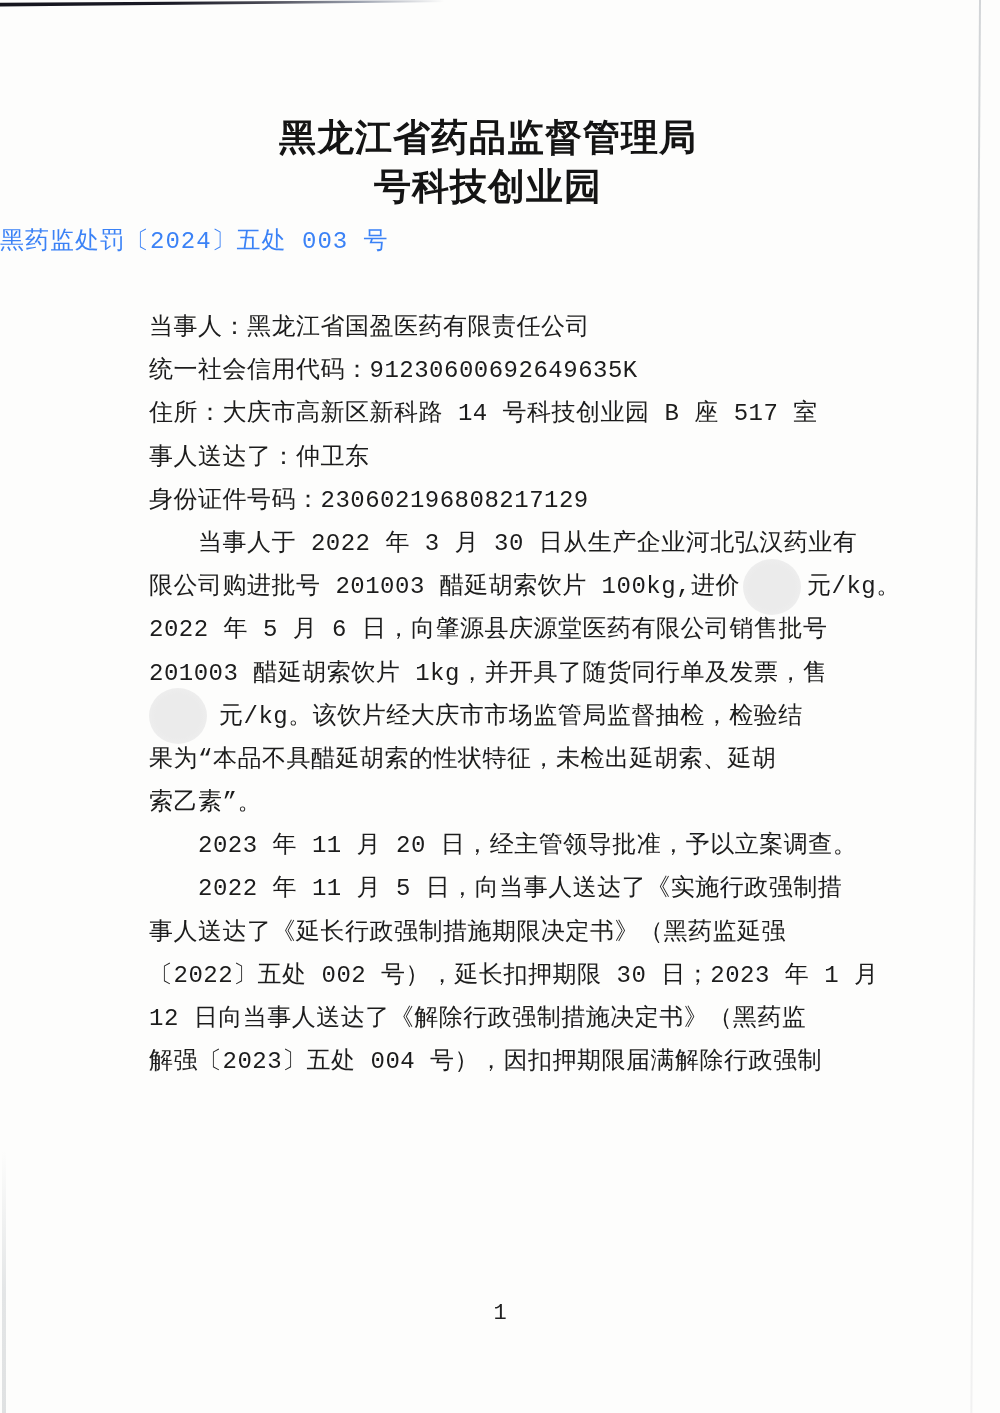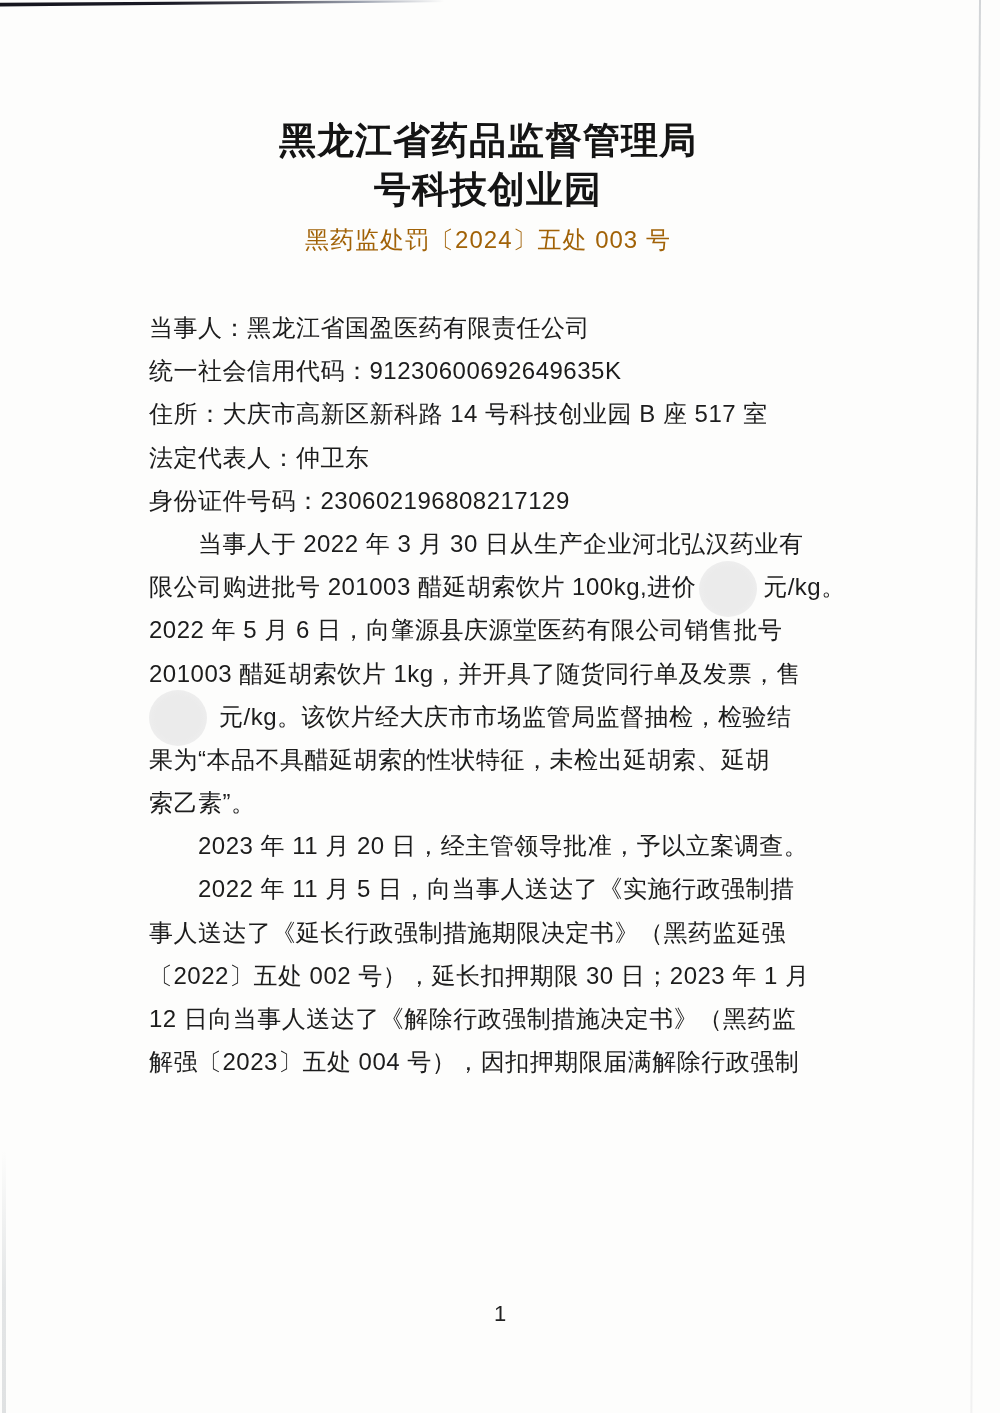--- a/index.html
+++ b/index.html
@@ -10,21 +10,21 @@
     --edge-line: #d9dbdc;
   }
   * { margin: 0; padding: 0; box-sizing: border-box; }
   html, body { background: #ffffff; }
   .page {
     position: relative;
     width: 1000px;
     height: 1413px;
     background: var(--paper);
     overflow: hidden;
-    font-family: Liberation Sans, sans-serif;
+    font-family: Liberation Mono, monospace;
     color: var(--ink);
   }
   
   .top-scan-line {
     position: absolute;
     top: 0; left: 0;
     width: 458px; height: 7px;
     background: linear-gradient(to right,
       var(--scan-line) 0%, #1b1b26 38%, #4a4a55 58%, #9aa0ad 78%, rgba(170,175,185,0) 97%);
     clip-path: polygon(0 38%, 100% 0, 100% 28%, 0 92%);
@@ -57,25 +57,25 @@
     font-size: 37px;
     font-weight: 700;
     line-height: 49px;
     letter-spacing: 1px;
     color: #141414;
   }
   .doc-number {
     position: absolute;
     top: 224px; left: 0;
     width: 100%;
-    text-align: center;
+    text-align: left;
     padding-right: 24px;
     font-size: 24px;
     letter-spacing: 1px;
-    color: #a16207;
+    color: #3b82f6;
   }
   .body-text {
     position: absolute;
     top: 306px; left: 149px;
     width: 718px;
     font-size: 24px;
     line-height: 43.2px;
     letter-spacing: 0.5px;
     white-space: nowrap;
   }
@@ -115,21 +115,21 @@
     <div class="title-line">号科技创业园</div>
   </div>
 
   <div class="doc-number">黑药监处罚〔2024〕五处 003 号</div>
 
   <div class="body-text">
     <div id="info-lines">
         <div class="line">当事人：黑龙江省国盈医药有限责任公司</div>
         <div class="line">统一社会信用代码：91230600692649635K</div>
         <div class="line">住所：大庆市高新区新科路 14 号科技创业园 B 座 517 室</div>
-        <div class="line">法定代表人：仲卫东</div>
+        <div class="line">事人送达了：仲卫东</div>
         <div class="line">身份证件号码：230602196808217129</div>
       </div>
     <div id="para-lines">
         <div class="line indent">当事人于 2022 年 3 月 30 日从生产企业河北弘汉药业有</div>
         <div class="line">限公司购进批号 201003 醋延胡索饮片 100kg,进价<span class="redaction"></span>元/kg。</div>
         <div class="line">2022 年 5 月 6 日，向肇源县庆源堂医药有限公司销售批号</div>
         <div class="line">201003 醋延胡索饮片 1kg，并开具了随货同行单及发票，售</div>
         <div class="line"><span class="redaction line-start"></span>元/kg。该饮片经大庆市市场监管局监督抽检，检验结</div>
         <div class="line">果为“本品不具醋延胡索的性状特征，未检出延胡索、延胡</div>
         <div class="line">索乙素”。</div>

